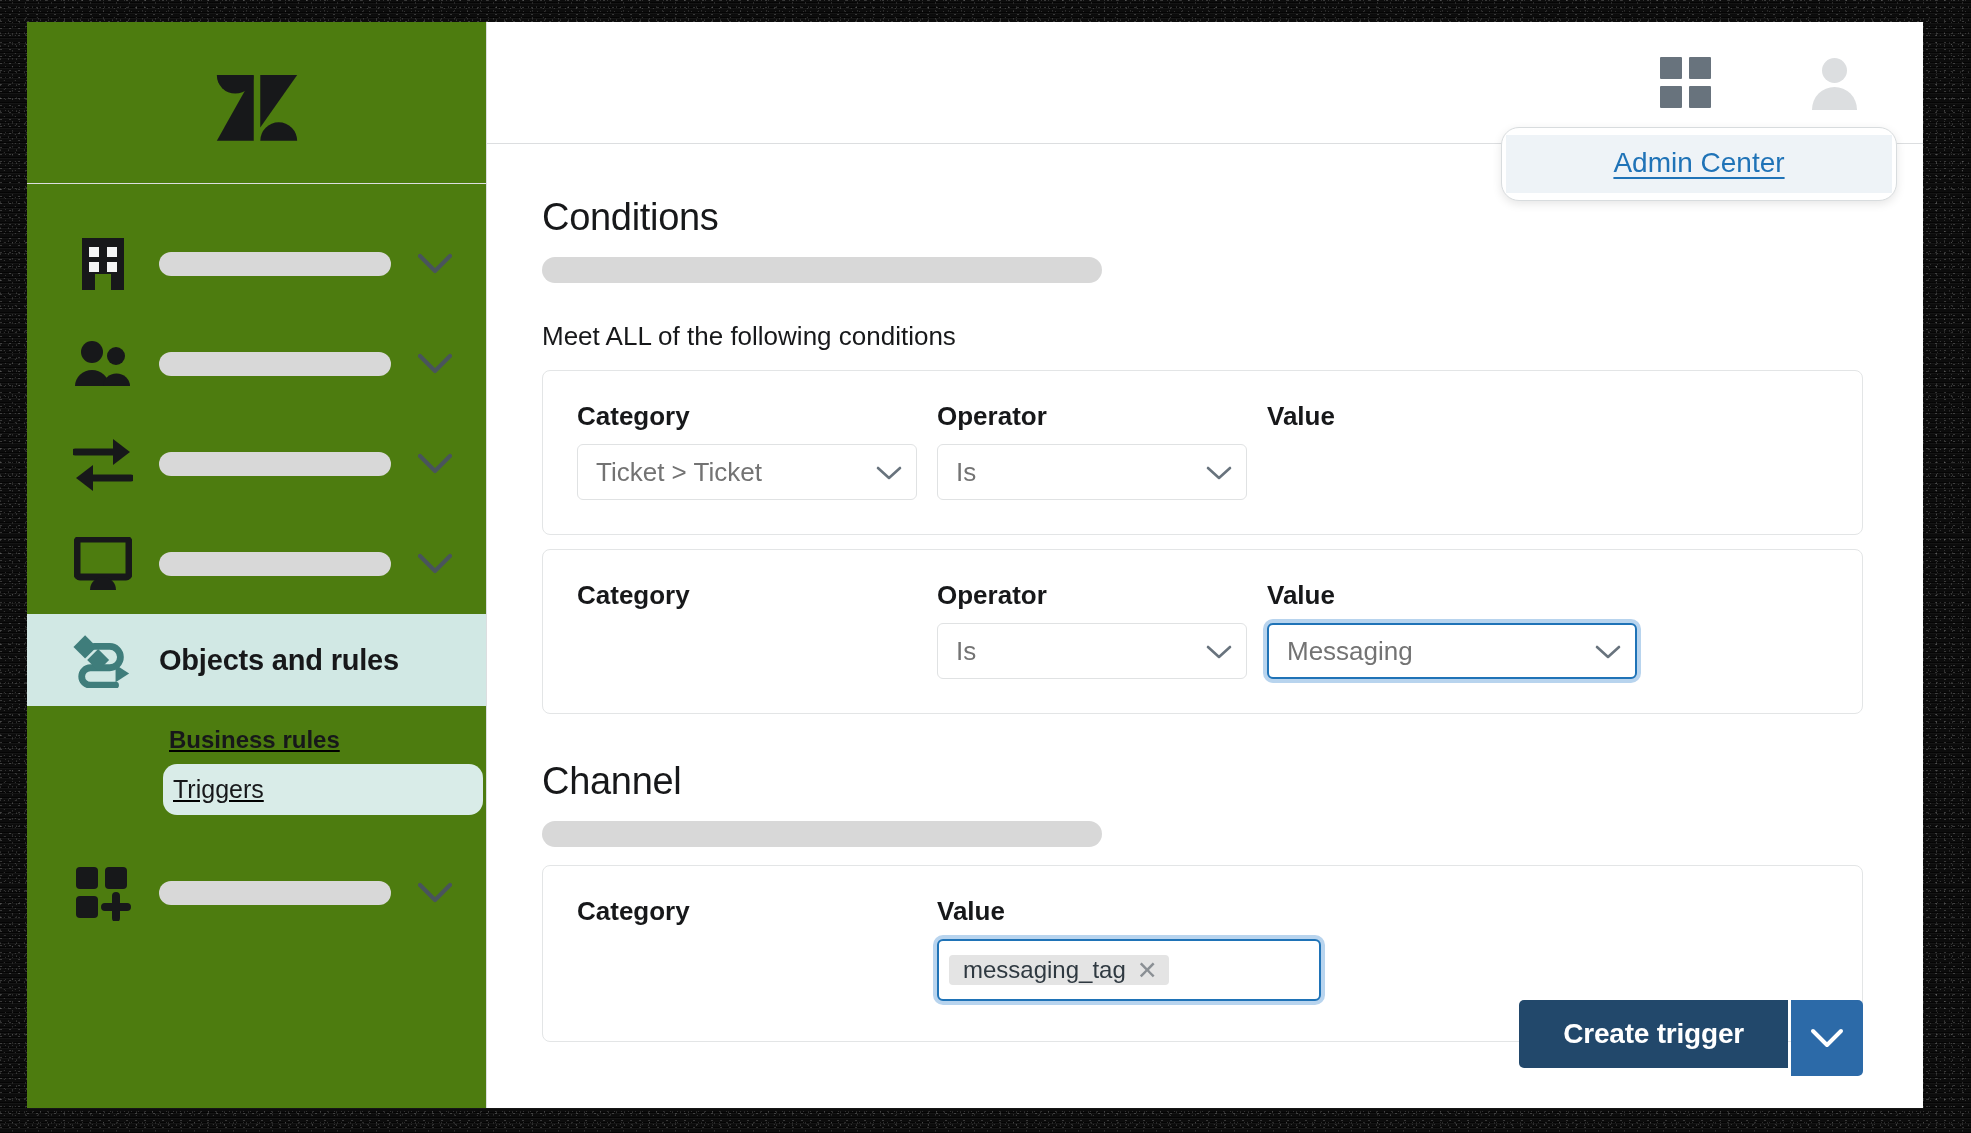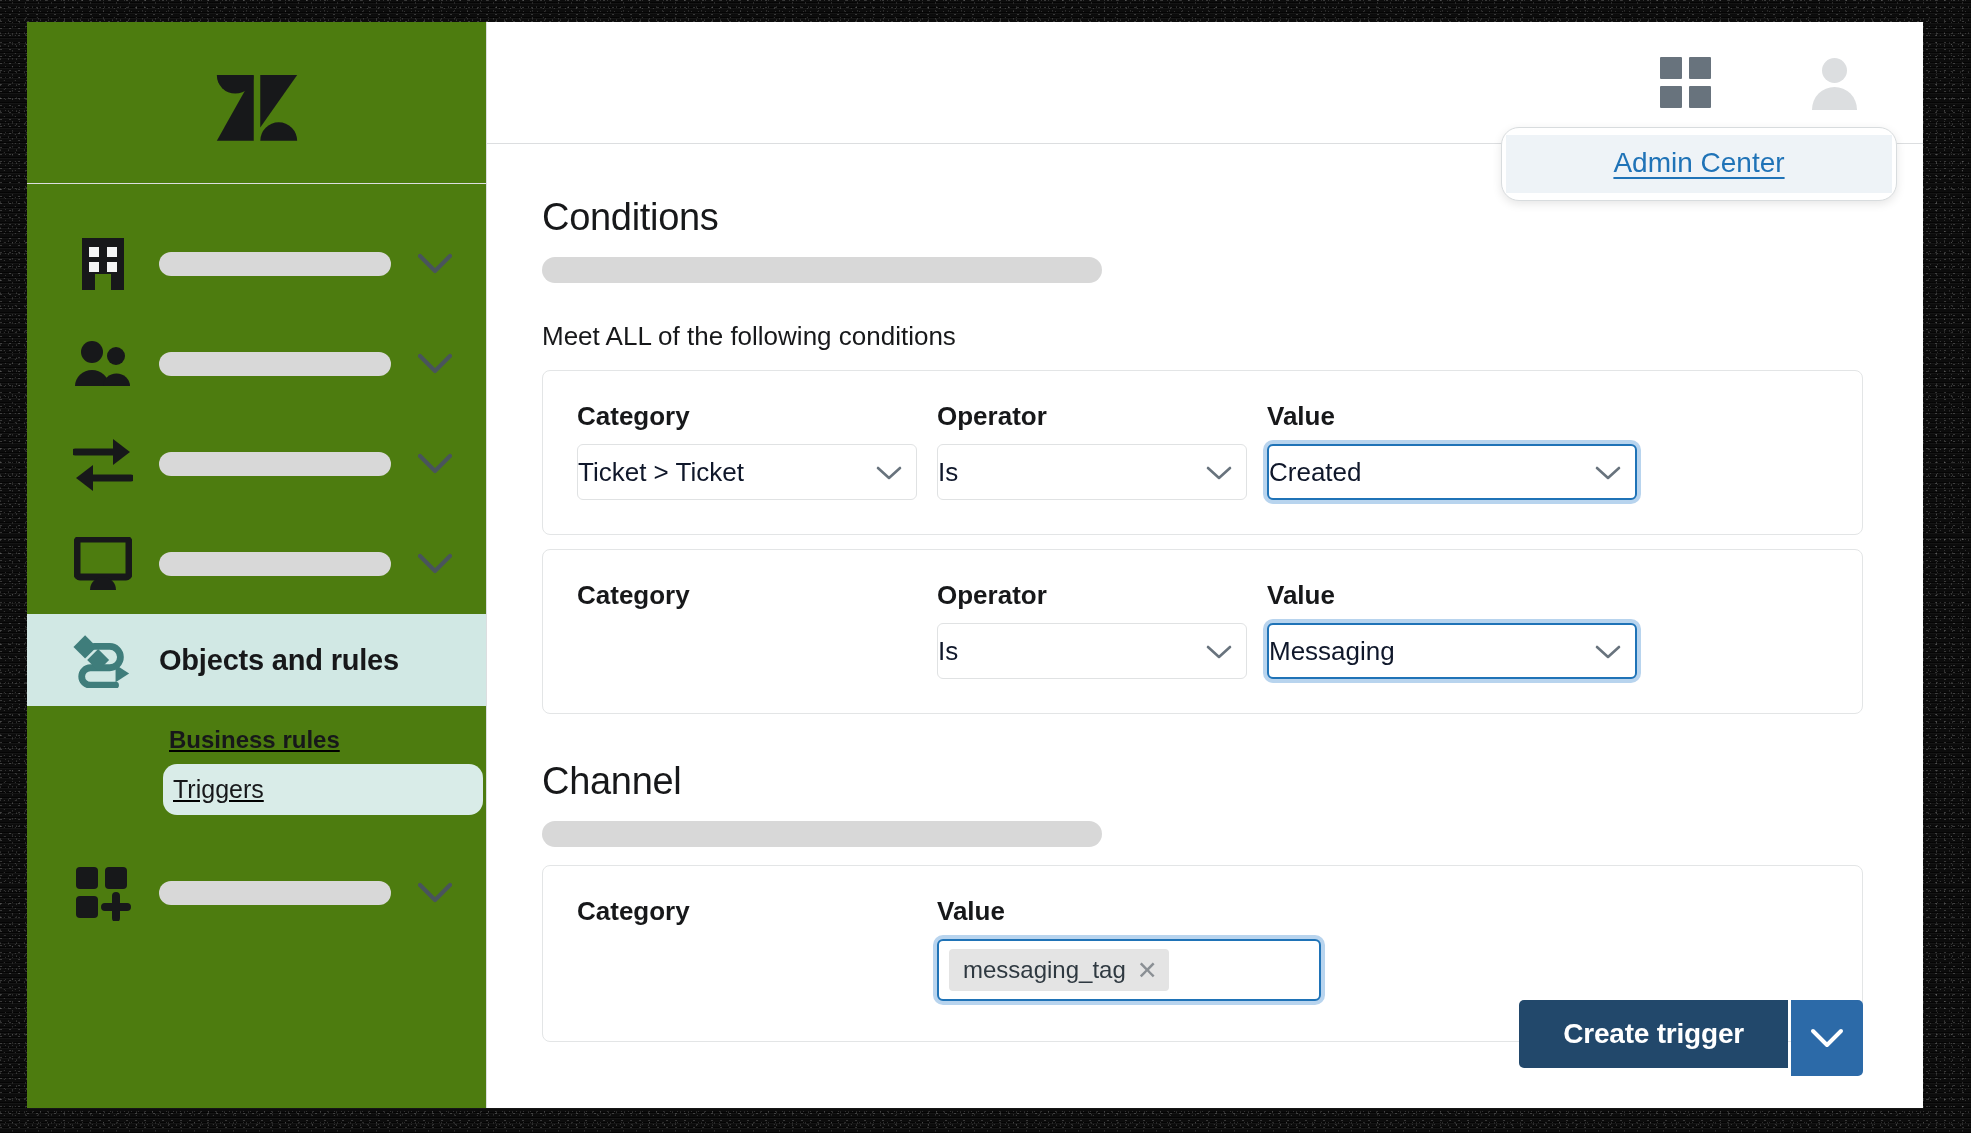--- a/index.html
+++ b/index.html
@@ -161,22 +161,22 @@
   .field-label {
     font-size: 26px; font-weight: 700; color: #17181a;
     margin-bottom: 12px;
   }
   .select {
     height: 56px;
     border: 1px solid #e0e2e3;
     border-radius: 6px;
     background: #fff;
     display: flex; align-items: center;
-    padding: 0 14px 0 0;
-    font-size: 26px; color: #0f172a;
+    padding: 0 14px 0 18px;
+    font-size: 26px; color: #737373;
     position: relative;
   }
   .select .txt { flex: 1 1 auto; white-space: nowrap; overflow: hidden; }
   .select.focused {
     border: 2px solid #1f73b7;
     box-shadow: 0 0 0 4px #b8d4ee;
   }
   .chev-sm { flex: 0 0 auto; }
 
   .tag-input {
@@ -185,21 +185,21 @@
     box-shadow: 0 0 0 4px #b8d4ee;
     border-radius: 6px;
     background: #fff;
     display: flex; align-items: center;
     padding: 0 10px;
     width: 384px;
   }
   .chip {
     background: #e4e4e4;
     border-radius: 4px;
-    height: 42px;
+    height: 30px;
     display: flex; align-items: center;
     padding: 0 11px 0 14px;
     gap: 11px;
     font-size: 24px; color: #2f3941;
   }
   .chip .x { color: #8a8f94; font-size: 25px; line-height: 1; }
 
   #actions-block { margin-top: 46px; }
   .action-card {
     margin-top: 18px;
@@ -405,28 +405,20 @@
             <span class="txt">Is</span>
             <span class="chev-sm">
               <svg width="26" height="16" viewBox="0 0 26 16">
                   <path d="M2 3 L13 13 L24 3" stroke="#68737d" stroke-width="2.6" fill="none" stroke-linecap="round" stroke-linejoin="round"></path>
                 </svg>
             </span>
           </div>
         </div>
         <div class="field val">
           <div class="field-label">Value</div>
-          <div class="select focused">
-            <span class="txt">Created</span>
-            <span class="chev-sm">
-              <svg width="26" height="16" viewBox="0 0 26 16">
-                  <path d="M2 3 L13 13 L24 3" stroke="#68737d" stroke-width="2.6" fill="none" stroke-linecap="round" stroke-linejoin="round"></path>
-                </svg>
-            </span>
-          </div>
         </div>
       </div>
 
       <div class="rule-card">
         <div class="field cat">
           <div class="field-label">Category</div>
         </div>
         <div class="field op">
           <div class="field-label">Operator</div>
           <div class="select">

